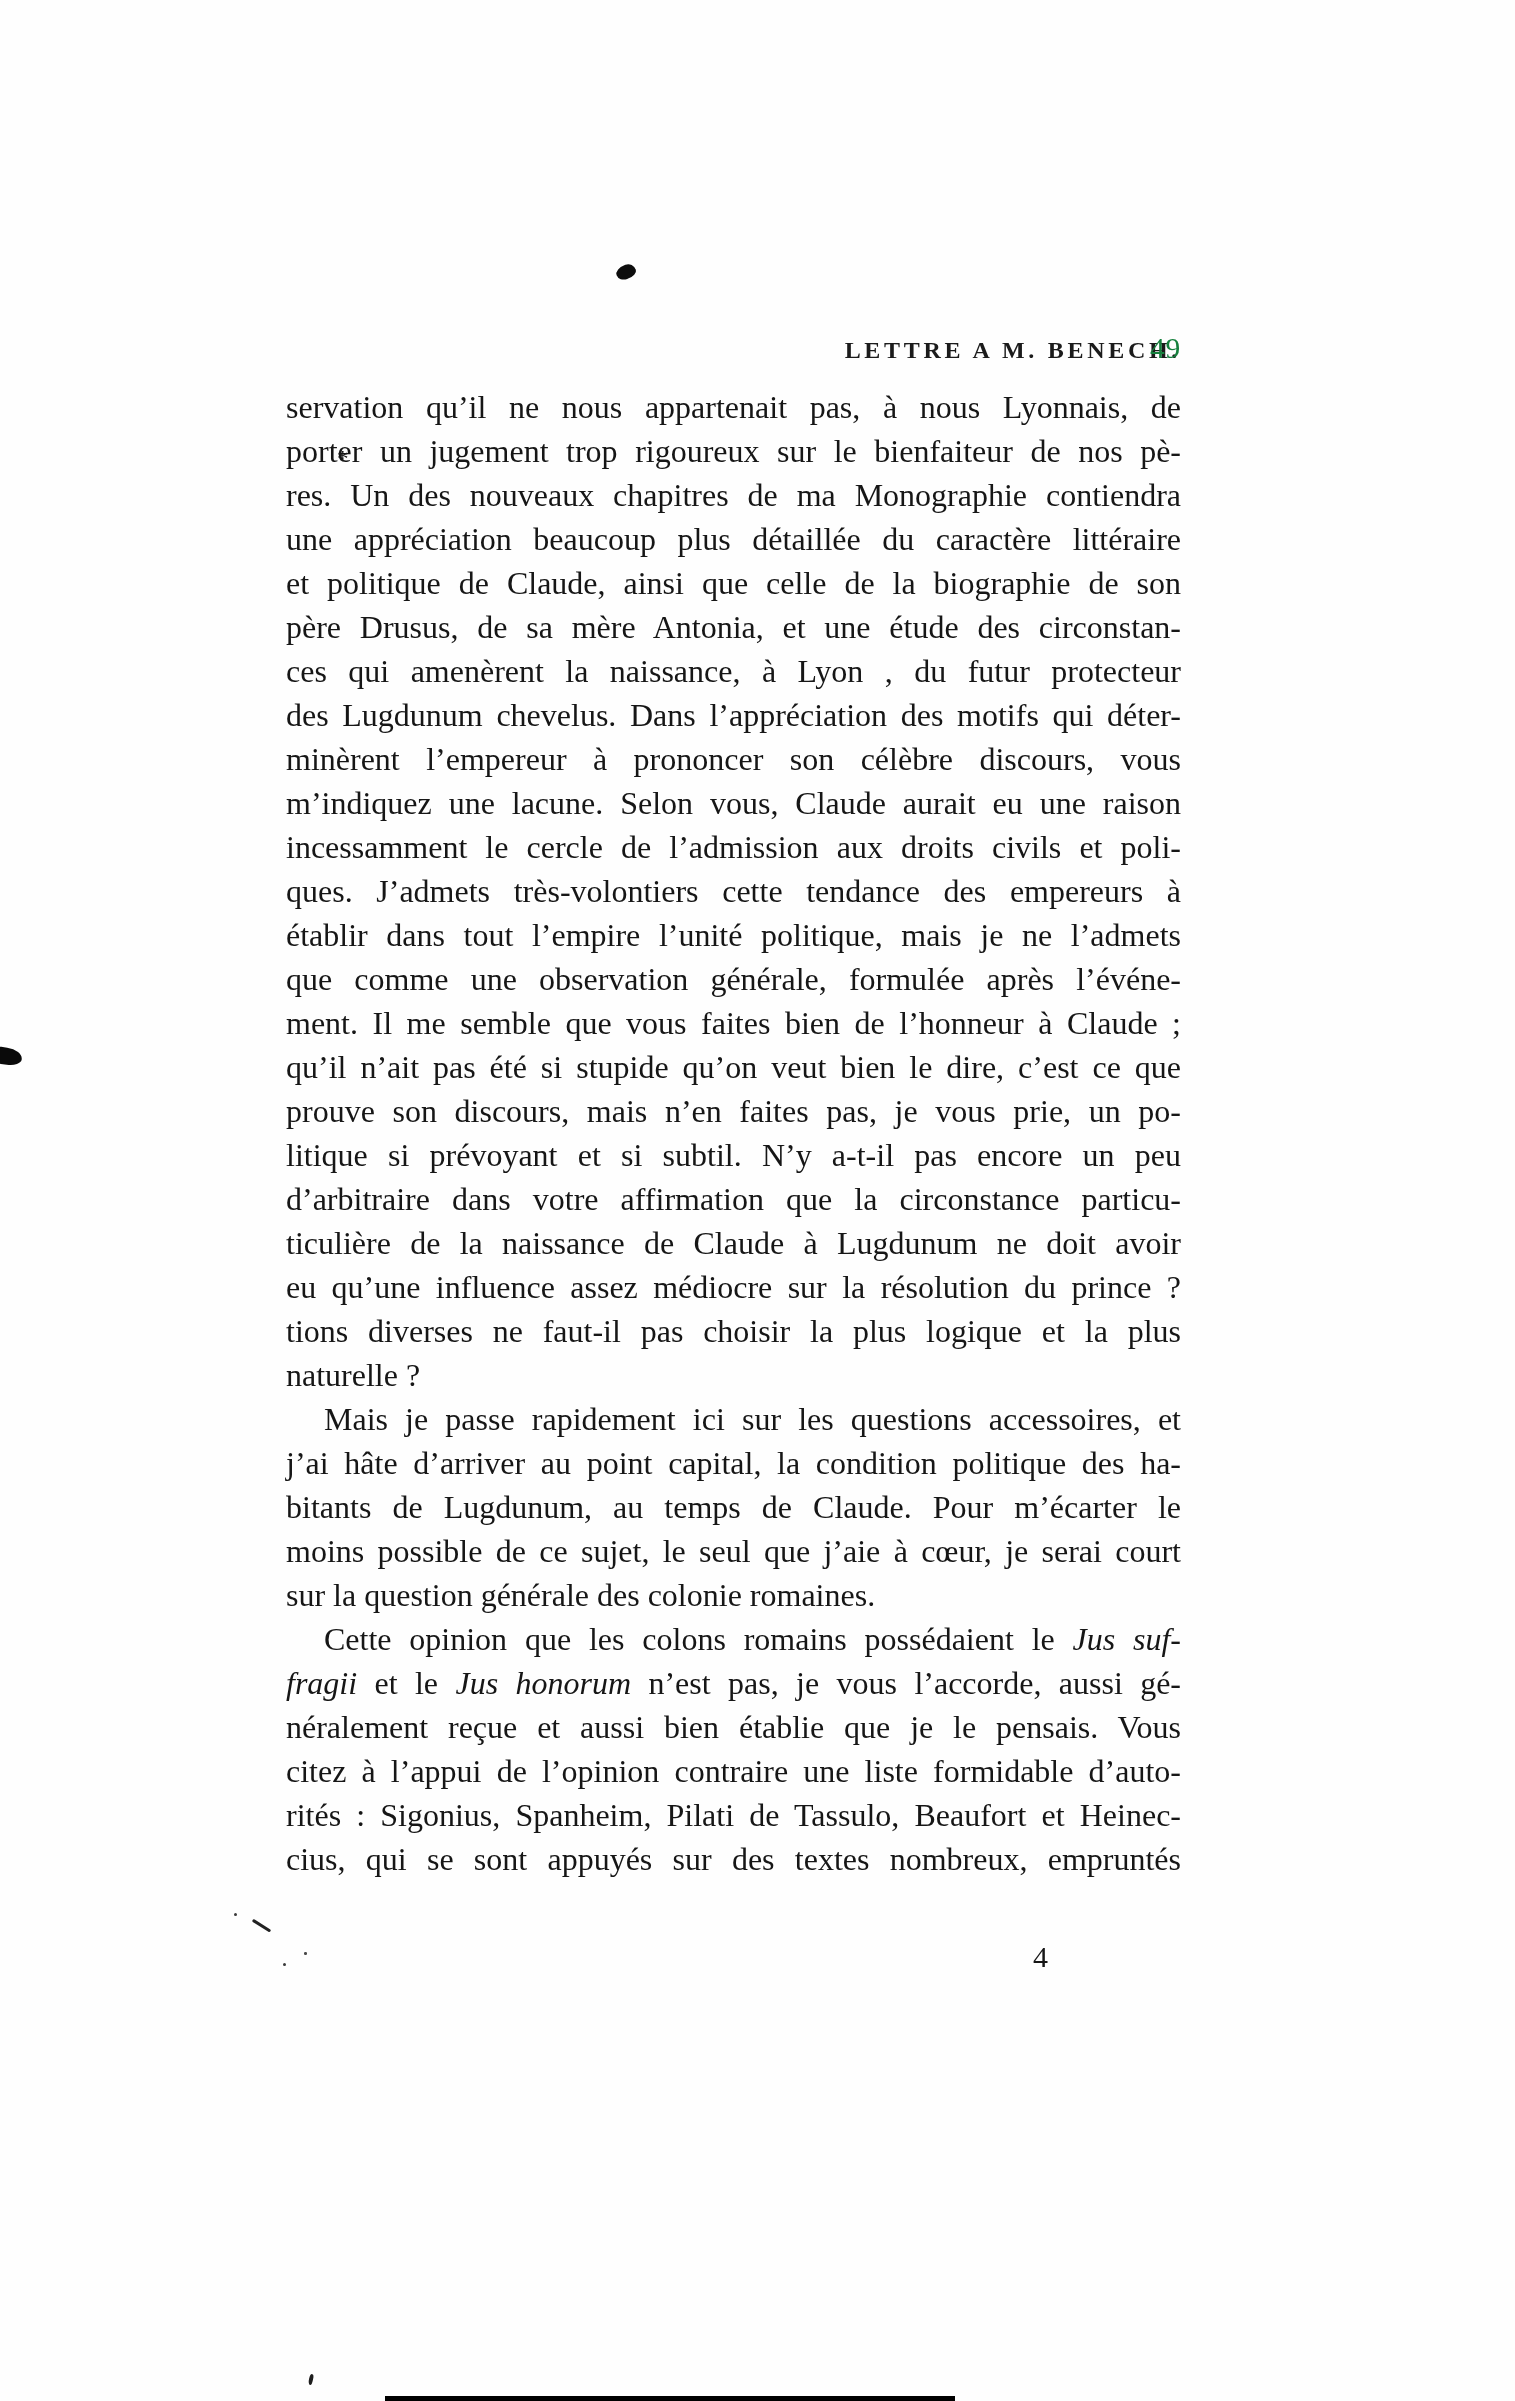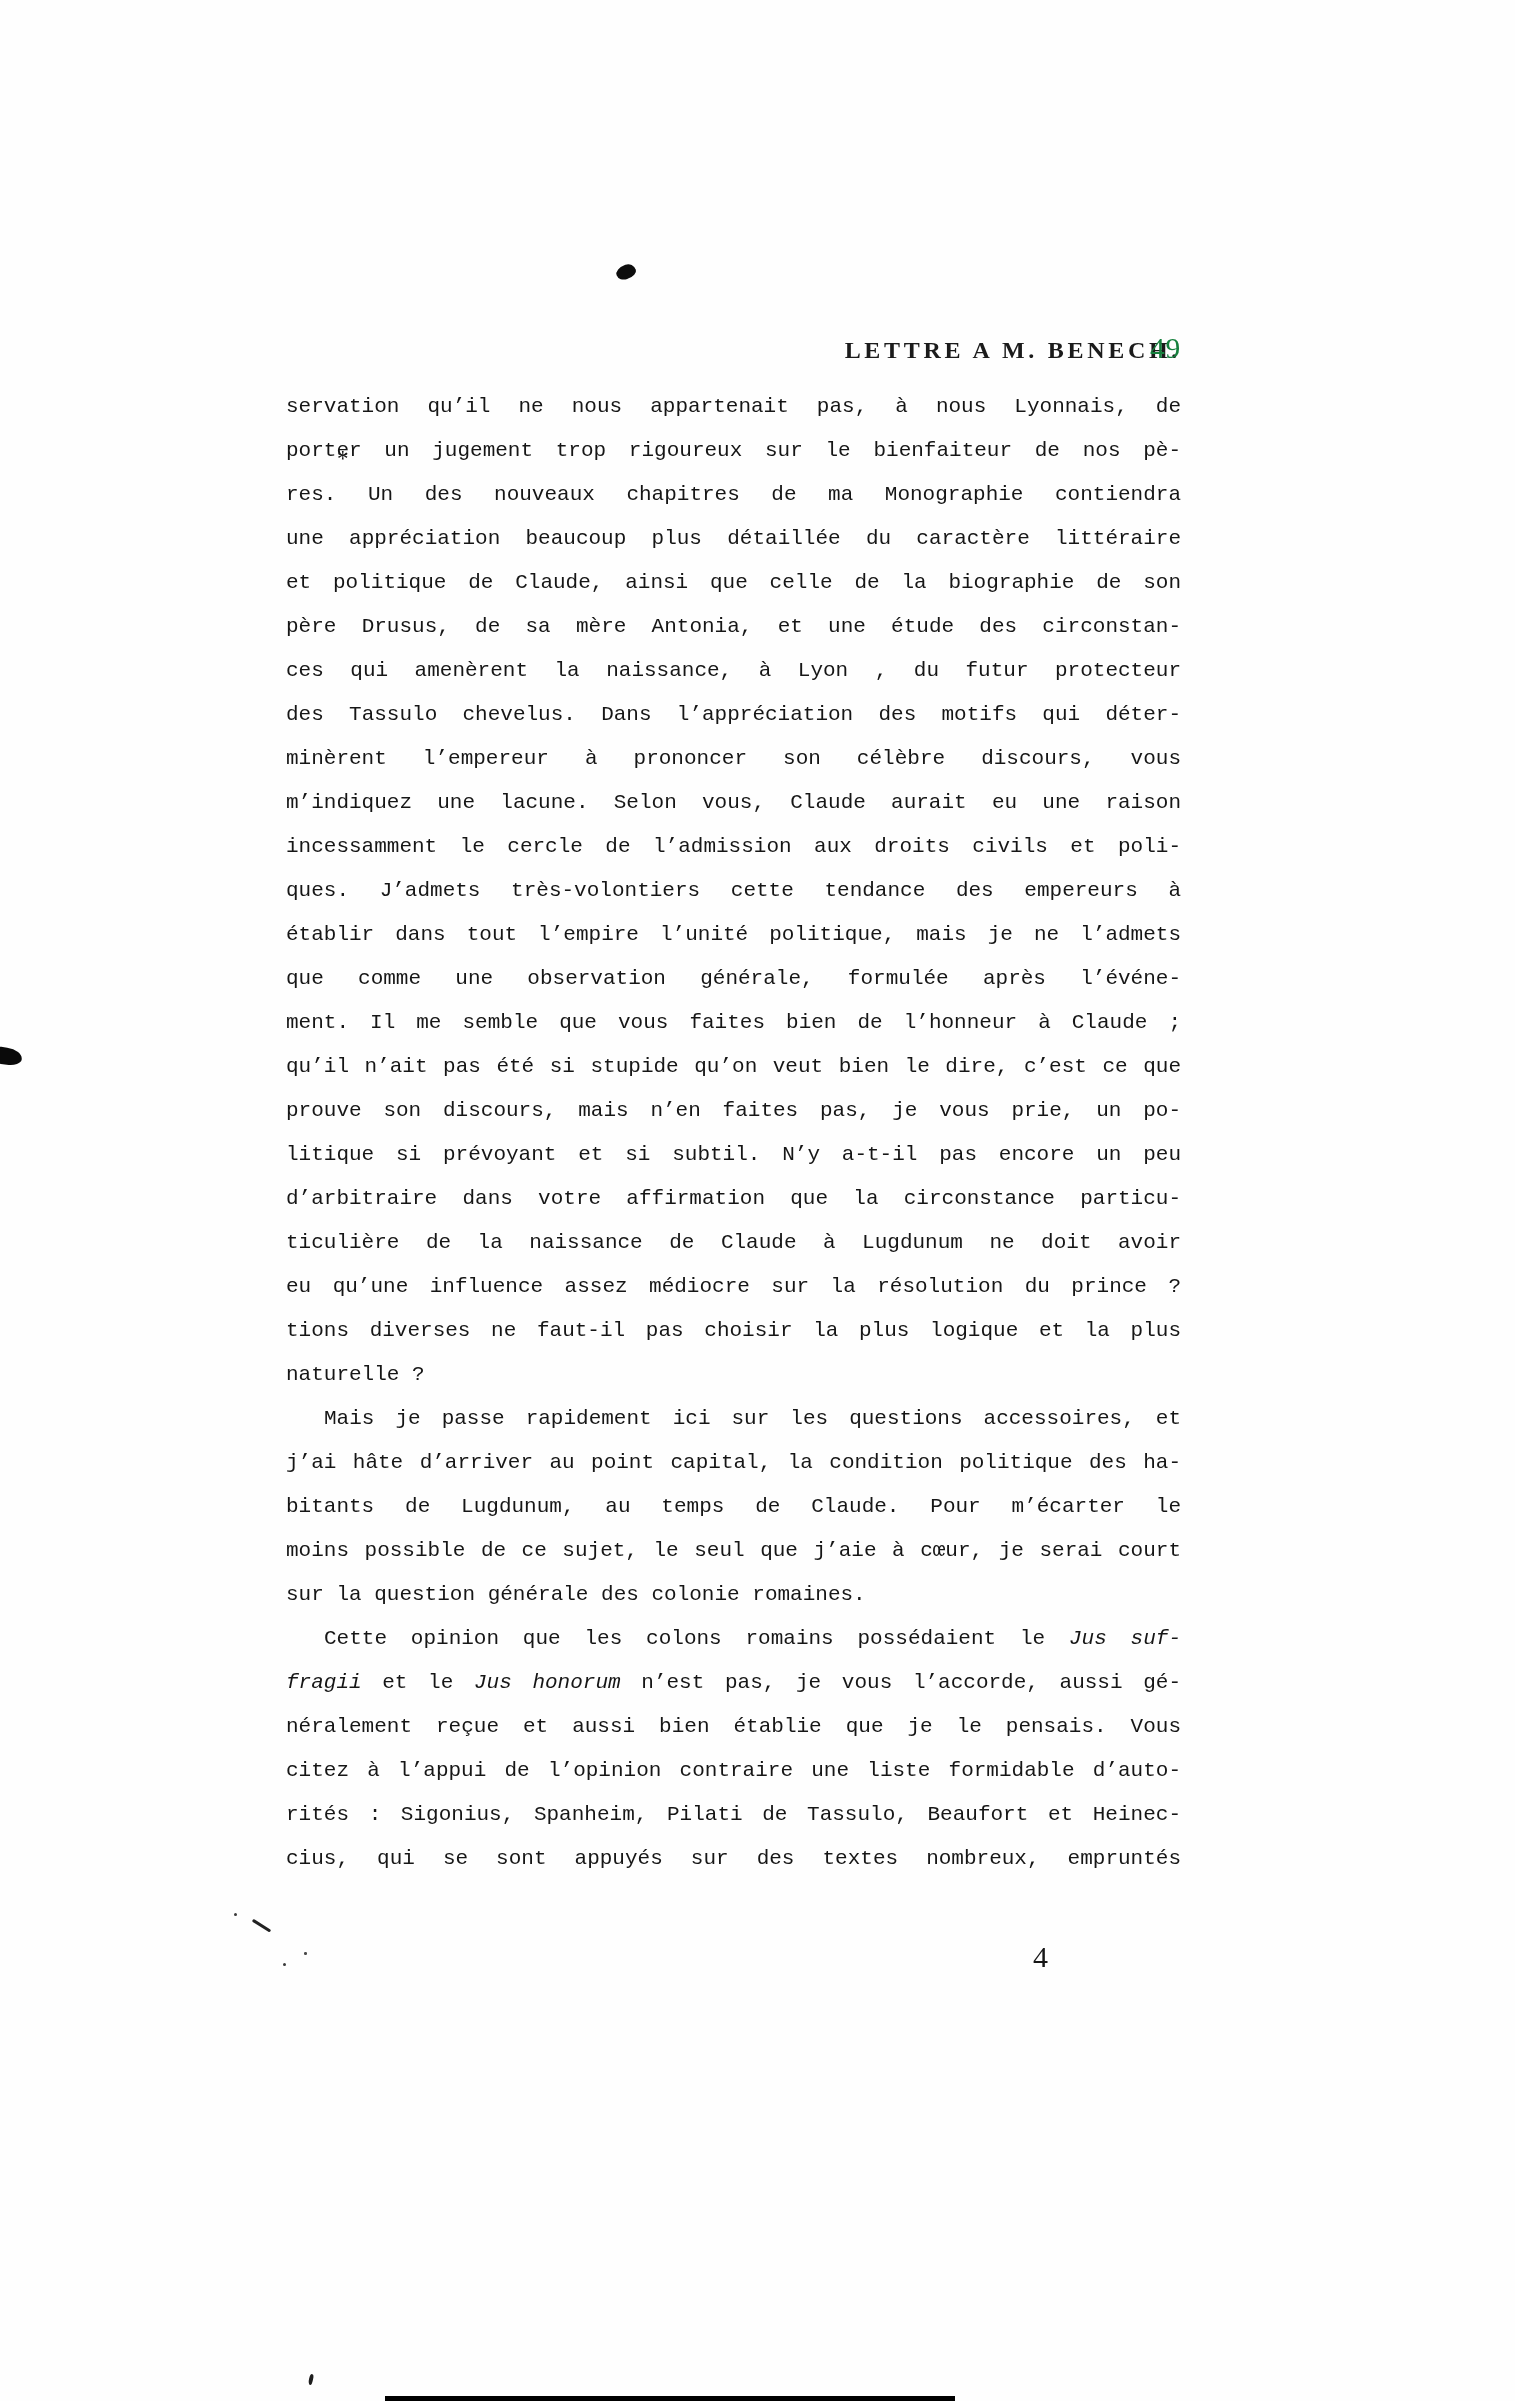--- a/index.html
+++ b/index.html
@@ -8,21 +8,21 @@
     font-family:"Liberation Serif","DejaVu Serif",serif;color:#161616;
   }
   
   .pagehead{position:absolute;left:286px;top:337px;width:895px;height:33px;text-align:right;}
   .htitle{font-size:24px;font-weight:bold;letter-spacing:3.7px;color:#1b1b1b;}
   .pagenum{position:absolute;right:0;top:-4.9px;font-size:29.5px;letter-spacing:0.8px;color:#15803d;}
   
   .textblock{position:absolute;left:286px;top:385px;width:895px;}
   .line{
     display:block;height:44px;line-height:44px;white-space:nowrap;
-    font-size:21px;text-align:justify;text-align-last:justify;font-family:Liberation Mono, monospace;
+    font-size:32px;text-align:justify;text-align-last:justify;
   }
   .line.left{text-align:right;text-align-last:left;}
   .line.indent{padding-left:38px;}
   .it{font-style:italic;}
   
   .signature{position:absolute;left:1033px;top:1942px;font-size:30px;line-height:1;color:#161616;}
   
   .mark{position:absolute;}
   .blot-top{left:616px;top:265px;width:19.7px;height:14px;background:#0d0d0d;
     border-radius:60% 40% 55% 45%/50% 60% 40% 50%;transform:rotate(-20deg);}
@@ -48,21 +48,21 @@
   </header>
 
   <main class="textblock">
       <div class="line"><span>servation qu’il ne nous appartenait pas, à nous Lyonnais, de</span></div>
       <div class="line"><span>porter un jugement trop rigoureux sur le bienfaiteur de nos pè-</span></div>
       <div class="line"><span>res. Un des nouveaux chapitres de ma Monographie contiendra</span></div>
       <div class="line"><span>une appréciation beaucoup plus détaillée du caractère littéraire</span></div>
       <div class="line"><span>et politique de Claude, ainsi que celle de la biographie de son</span></div>
       <div class="line"><span>père Drusus, de sa mère Antonia, et une étude des circonstan-</span></div>
       <div class="line"><span>ces qui amenèrent la naissance, à Lyon , du futur protecteur</span></div>
-      <div class="line"><span>des Tassulo chevelus. Dans l’appréciation des motifs qui déter-</span></div>
+      <div class="line"><span>des Lugdunum chevelus. Dans l’appréciation des motifs qui déter-</span></div>
       <div class="line"><span>minèrent l’empereur à prononcer son célèbre discours, vous</span></div>
       <div class="line"><span>m’indiquez une lacune. Selon vous, Claude aurait eu une raison</span></div>
       <div class="line"><span>incessamment le cercle de l’admission aux droits civils et poli-</span></div>
       <div class="line"><span>ques. J’admets très-volontiers cette tendance des empereurs à</span></div>
       <div class="line"><span>établir dans tout l’empire l’unité politique, mais je ne l’admets</span></div>
       <div class="line"><span>que comme une observation générale, formulée après l’événe-</span></div>
       <div class="line"><span>ment. Il me semble que vous faites bien de l’honneur à Claude ;</span></div>
       <div class="line"><span>qu’il n’ait pas été si stupide qu’on veut bien le dire, c’est ce que</span></div>
       <div class="line"><span>prouve son discours, mais n’en faites pas, je vous prie, un po-</span></div>
       <div class="line"><span>litique si prévoyant et si subtil. N’y a-t-il pas encore un peu</span></div>

